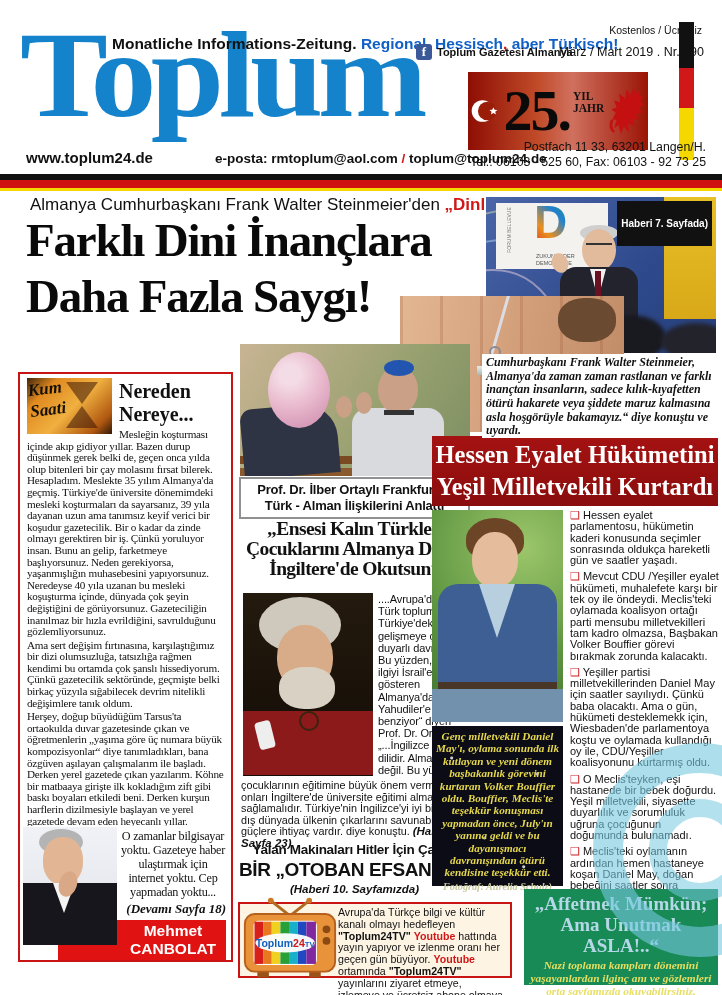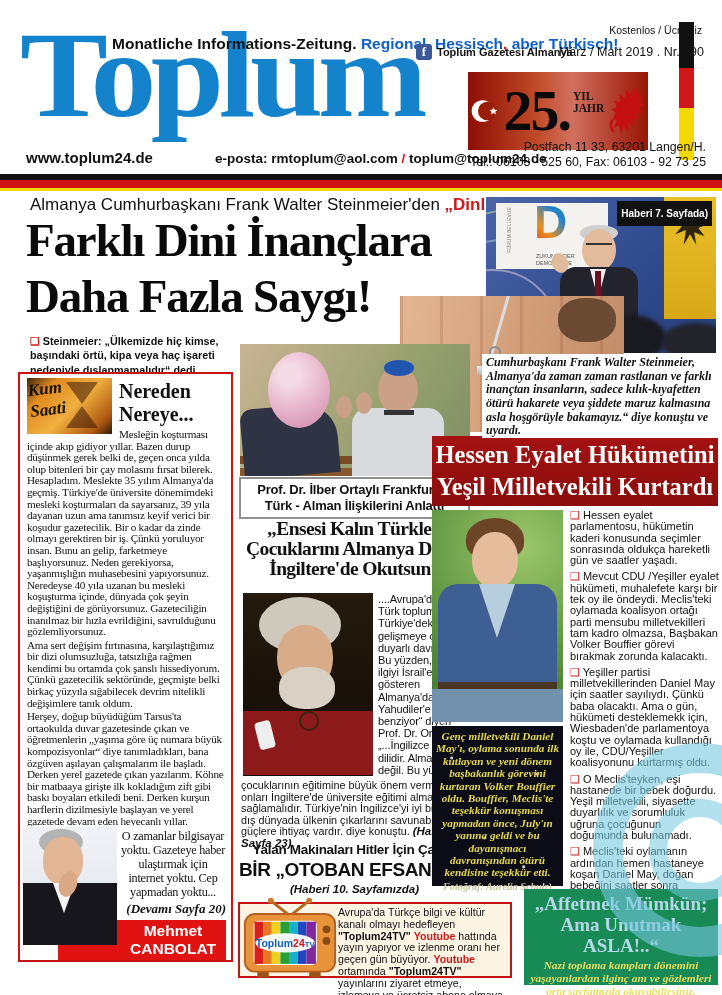--- a/index.html
+++ b/index.html
@@ -33,21 +33,21 @@
   .div-black{background:#111;height:6px;} .div-red{background:#cf1010;height:8px;}
   .div-gold{background:#f5d800;height:3px;}
   
   .kicker{font-size:17px;white-space:nowrap;}
   .kicker b{color:#d01818;}
   .headline{font-family:"Liberation Serif",serif;font-weight:bold;font-size:47px;
             line-height:56px;letter-spacing:-1.2px;color:#0a0a0a;}
   .deck{font-size:10.8px;font-weight:bold;line-height:1.32;}
   .sqr{color:#d02020;}
   .photolabel{position:absolute;top:4px;right:4px;background:#111;color:#fff;
-              font-size:10px;font-weight:bold;padding:7px 4px;z-index:5;}
+              font-size:10px;font-weight:bold;padding:17px 4px;z-index:5;}
   .leadcaption{font-family:"Liberation Serif",serif;font-weight:bold;font-style:italic;
                font-size:12px;line-height:1.14;background:#fff;padding:2px 0 0 4px;z-index:4;}
   
   .ph{overflow:hidden;position:absolute;}
   .ph-st{background:linear-gradient(135deg,#4a66a8,#2e4a8c 60%,#273f7a);}
   .st-panel{position:absolute;left:10px;top:6px;width:112px;height:66px;background:#f4f2ee;}
   .st-d{position:absolute;left:38px;top:-8px;font-size:46px;font-weight:bold;
         background:linear-gradient(45deg,#d83020,#e89020,#2080d0,#20a050);
         -webkit-background-clip:text;background-clip:text;color:transparent;}
   .st-vtx{position:absolute;left:-10px;top:24px;font-size:5px;color:#777;transform:rotate(-90deg);white-space:nowrap;}
@@ -222,23 +222,20 @@
 
   <div class="ab kicker" style="left:30px;top:195px;">
     <span>Almanya Cumhurbaşkanı Frank Walter Steinmeier'den </span><b>„Dinlerarası Diyalog“</b><span> Çağrısı</span>
   </div>
 
   <div class="ab headline" style="left:26px;top:212px;width:460px;">
     <div>Farklı Dini İnançlara</div>
     <div>Daha Fazla Saygı!</div>
   </div>
 
-  <div class="ab deck" style="left:30px;top:334px;width:212px;">
-    <span class="sqr">❑</span><span> Steinmeier: „Ülkemizde hiç kimse, başındaki örtü, kipa veya haç işareti nedeniyle dışlanmamalıdır“ dedi</span>
-  </div>
 
   <div class="ph ph-st" style="left:486px;top:197px;width:230px;height:156px;">
     <div class="arc" style="left:-60px;bottom:-50px;width:130px;height:130px;border-color:rgba(225,200,220,.55);"></div>
     <div class="arc" style="left:-70px;bottom:-60px;width:170px;height:170px;border-color:rgba(180,210,240,.5);"></div>
     <div class="arc" style="left:-80px;bottom:-70px;width:210px;height:210px;border-color:rgba(230,230,180,.45);"></div>
     <div class="st-flag">
       <svg width="48" height="50" viewBox="0 0 44 48" style="margin:6px 0 0 2px;">
         <path fill="#2e2410" d="M26 4 L30 12 L38 8 L32 18 L40 20 L30 24 L36 32 L26 28 L28 40 L22 30 L16 40 L18 26 L8 30 L16 20 L6 18 L16 14 L10 6 L20 10 Z"></path>
       </svg>
     </div>
@@ -303,21 +300,21 @@
     <div class="lc-bottom">
       <div class="cbphoto">
         <div class="ph-cb" style="position:absolute;inset:0;"></div>
         <div class="cb-hair"></div>
         <div class="cb-face"></div>
         <div class="cb-suit"></div>
         <div class="cb-shirt"></div>
         <div class="cb-hand"></div>
       </div>
       <p class="lcp lcp4" style="font-size:12.2px;line-height:14px;margin-top:6px;">O zamanlar bilgisayar yoktu. Gazeteye haber ulaştırmak için internet yoktu. Cep yapmadan yoktu...</p>
-      <div class="lccont">(Devamı Sayfa 20)</div>
+      <div class="lccont">(Devamı Sayfa 18)</div>
       <div class="authorbar">Mehmet CANBOLAT</div>
     </div>
   </div>
 
   <div class="ab okicker" style="left:239px;top:477px;width:231px;">
     <div>Prof. Dr. İlber Ortaylı Frankfurt'ta</div>
     <div>Türk - Alman İlişkilerini Anlattı</div>
   </div>
 
   <div class="ab ohead" style="left:237px;top:519px;width:235px;">

